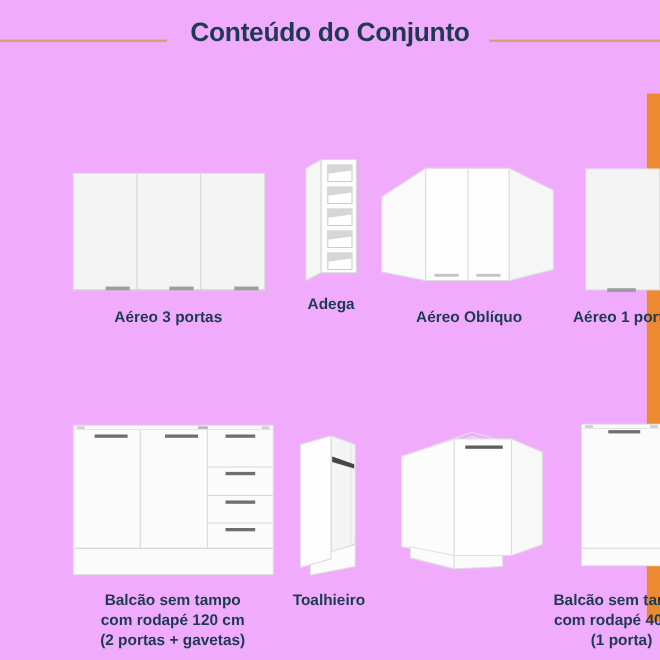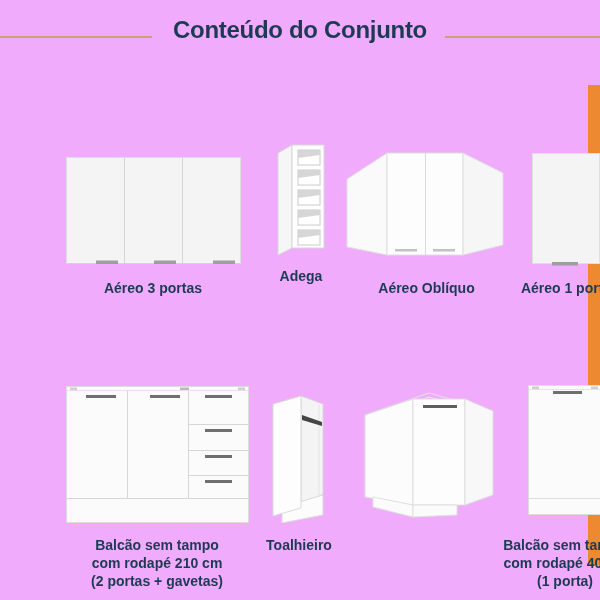--- a/index.html
+++ b/index.html
@@ -134,21 +134,21 @@
         <line x1="123" y1="38.5" x2="182" y2="38.5" stroke="#d6d6d6"></line>
         <line x1="123" y1="64.5" x2="182" y2="64.5" stroke="#d6d6d6"></line>
         <line x1="123" y1="89.5" x2="182" y2="89.5" stroke="#d6d6d6"></line>
         <rect x="139" y="9" width="27" height="3" fill="#6f6f6f"></rect>
         <rect x="139" y="43" width="27" height="3" fill="#6f6f6f"></rect>
         <rect x="139" y="69" width="27" height="3" fill="#6f6f6f"></rect>
         <rect x="139" y="94" width="27" height="3" fill="#6f6f6f"></rect>
       </svg>
     </div>
     <figcaption class="caption">Balcão sem tampo
-com rodapé 210 cm
+com rodapé 120 cm
 (2 portas + gavetas)</figcaption>
   </figure>
 
   <figure class="cell r2 c6">
     <div class="art">
       <svg width="58" height="128" viewBox="0 0 58 128">
         <polygon points="31,1 53,9 53,99 31,113" fill="#f4f4f4" stroke="#d8d8d8"></polygon>
         <line x1="49" y1="10" x2="49" y2="101" stroke="#e3e3e3"></line>
         <polygon points="32,20 52,27 52,31 32,25" fill="#454545"></polygon>
         <polygon points="12,112 53,100 53,120 12,128" fill="#fcfcfc" stroke="#dadada"></polygon>

